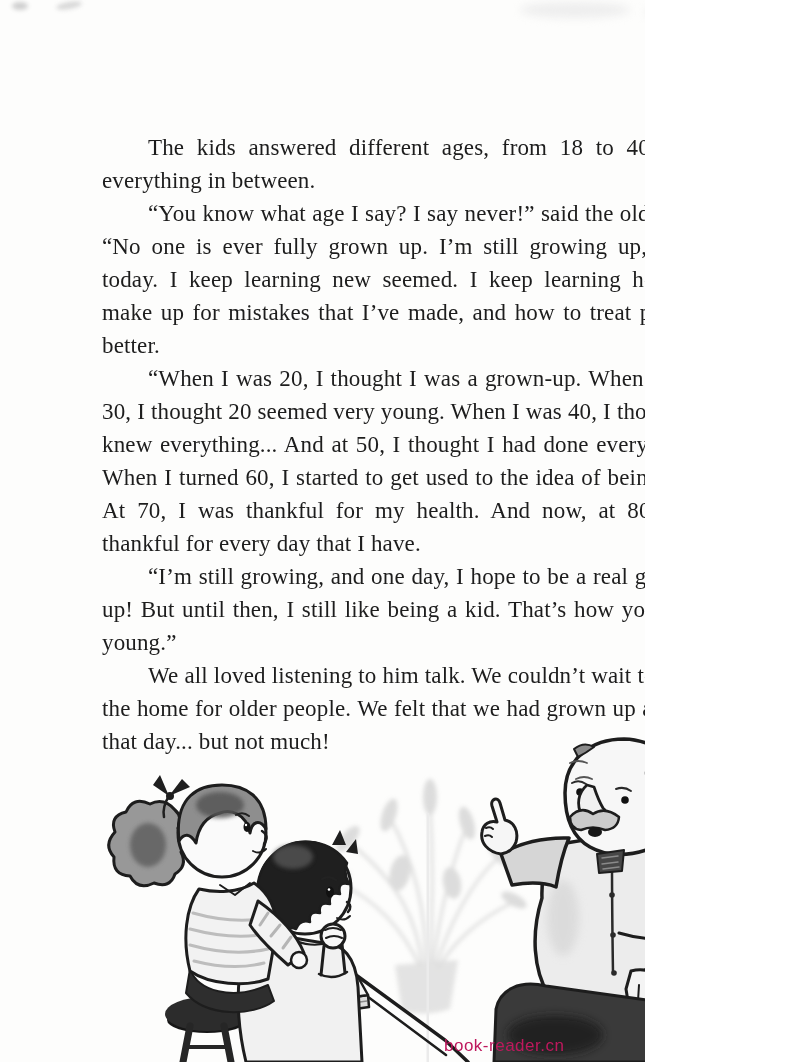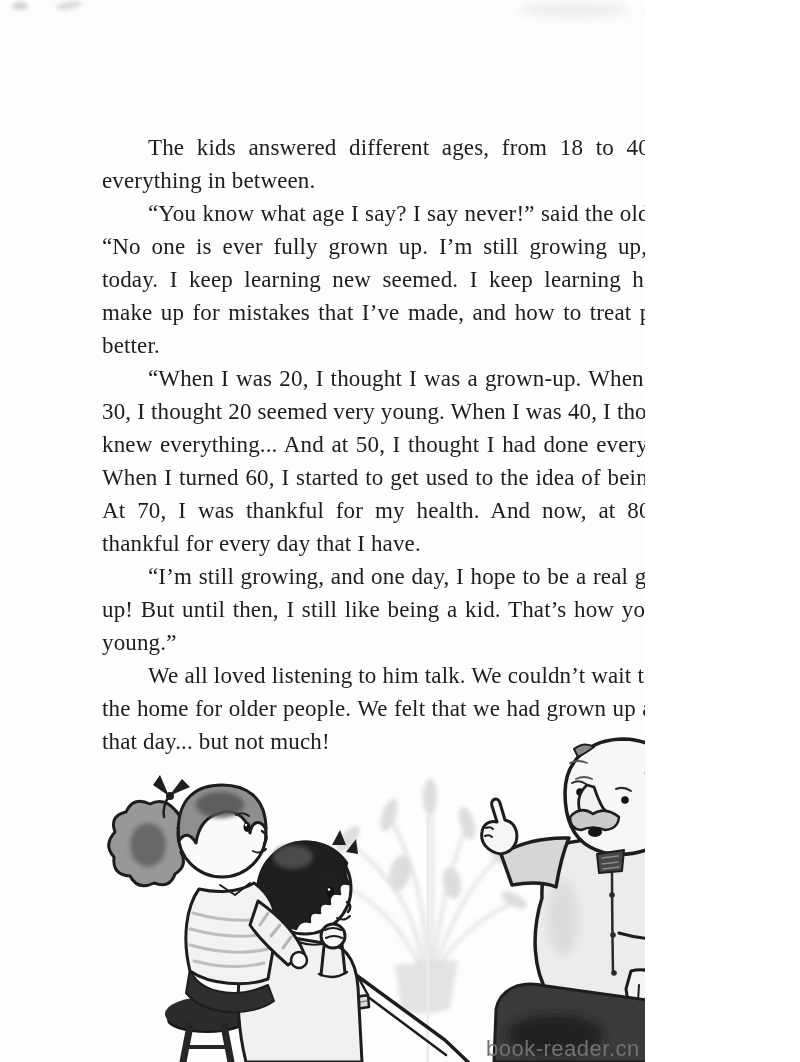--- a/index.html
+++ b/index.html
@@ -31,25 +31,25 @@
   }
   .text-block p { margin:0; text-indent:46px; }
   .illustration {
     position:absolute;
     left:100px; top:733px;
     width:690px; height:329px;
   }
   .illustration svg { display:block; }
   .watermark {
     position:absolute;
-    left:486px; top:1036px;
+    left:444px; top:1036px;
     font-family:"Liberation Sans", sans-serif;
-    font-size:22px;
+    font-size:17px;
     letter-spacing:0.5px;
-    color:#737373;
+    color:#be185d;
   }
 </style>
 </head>
 <body>
 
 <div class="page">
 
   <div class="smudge s1"></div>
   <div class="smudge s2"></div>
   <div class="smudge s3"></div>

